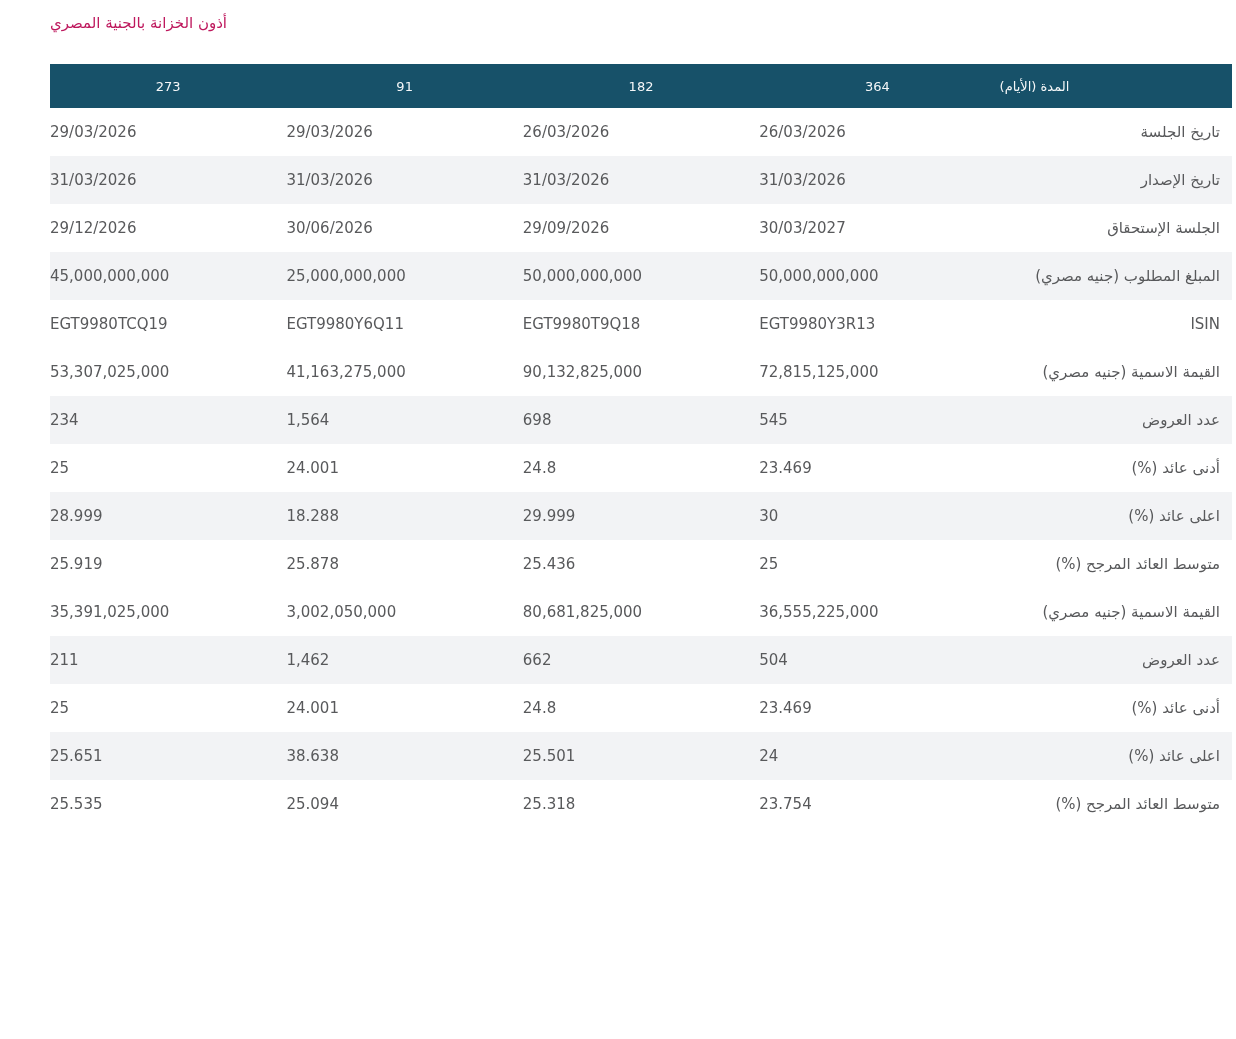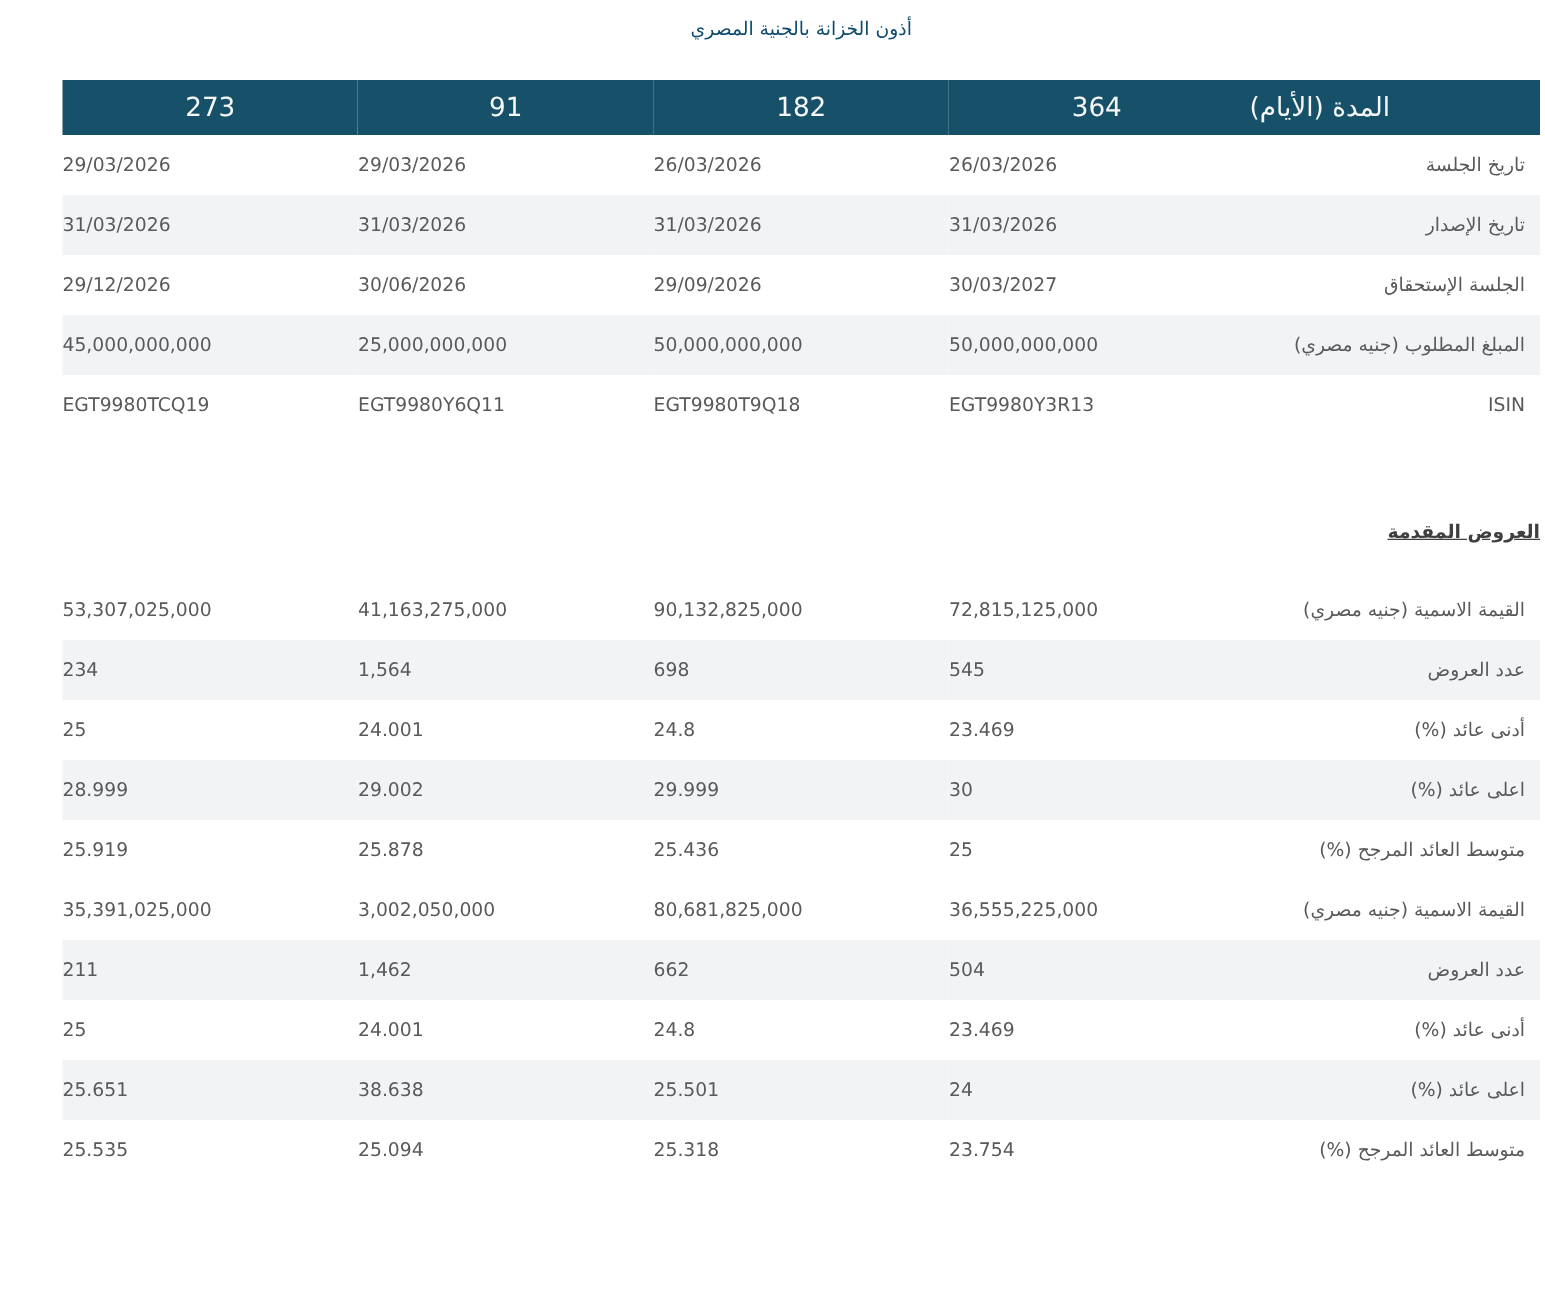--- a/index.html
+++ b/index.html
@@ -14,34 +14,34 @@
     height: 1039px;
     overflow: hidden;
   }
   .page {
     padding: 0 4px 0 50px; 
   }
   .page-title {
     margin: 14px 0 32px 0;
     font-size: 15px;
     line-height: 18px;
-    color: #0c4a6e;
-    text-align: center;
+    color: #be185d;
+    text-align: left;
   }
   table.bills {
     width: 100%;
     border-collapse: collapse;
     table-layout: fixed;
   }
   table.bills col { width: 20%; }
   thead th {
     background: var(--header-bg, #175169);
     color: #f5f7f8;
     font-weight: 400;
-    font-size: 21px;
+    font-size: 13px;
     height: 44px;
     padding: 0;
   }
   thead th.header-label {
     text-align: left;
     padding-left: 4px;
     padding-right: 12px;
   }
   thead th.header-num { text-align: center; }
   tbody td {
@@ -123,21 +123,20 @@
         <tr>
           <td class="label-cell">ISIN</td>
           <td class="value-cell">EGT9980Y3R13</td>
           <td class="value-cell">EGT9980T9Q18</td>
           <td class="value-cell">EGT9980Y6Q11</td>
           <td class="value-cell">EGT9980TCQ19</td>
         </tr>
       </tbody>
   </table>
 
-  <div class="section-title">العروض المقدمة</div>
 
   <table class="bills">
     <colgroup>
         <col>
         <col>
         <col>
         <col>
         <col>
       </colgroup>
     <tbody>
@@ -159,21 +158,21 @@
           <td class="label-cell">أدنى عائد (%)</td>
           <td class="value-cell">23.469</td>
           <td class="value-cell">24.8</td>
           <td class="value-cell">24.001</td>
           <td class="value-cell">25</td>
         </tr>
         <tr>
           <td class="label-cell">اعلى عائد (%)</td>
           <td class="value-cell">30</td>
           <td class="value-cell">29.999</td>
-          <td class="value-cell">29.002</td>
+          <td class="value-cell">18.288</td>
           <td class="value-cell">28.999</td>
         </tr>
         <tr>
           <td class="label-cell">متوسط العائد المرجح (%)</td>
           <td class="value-cell">25</td>
           <td class="value-cell">25.436</td>
           <td class="value-cell">25.878</td>
           <td class="value-cell">25.919</td>
         </tr>
       </tbody>

